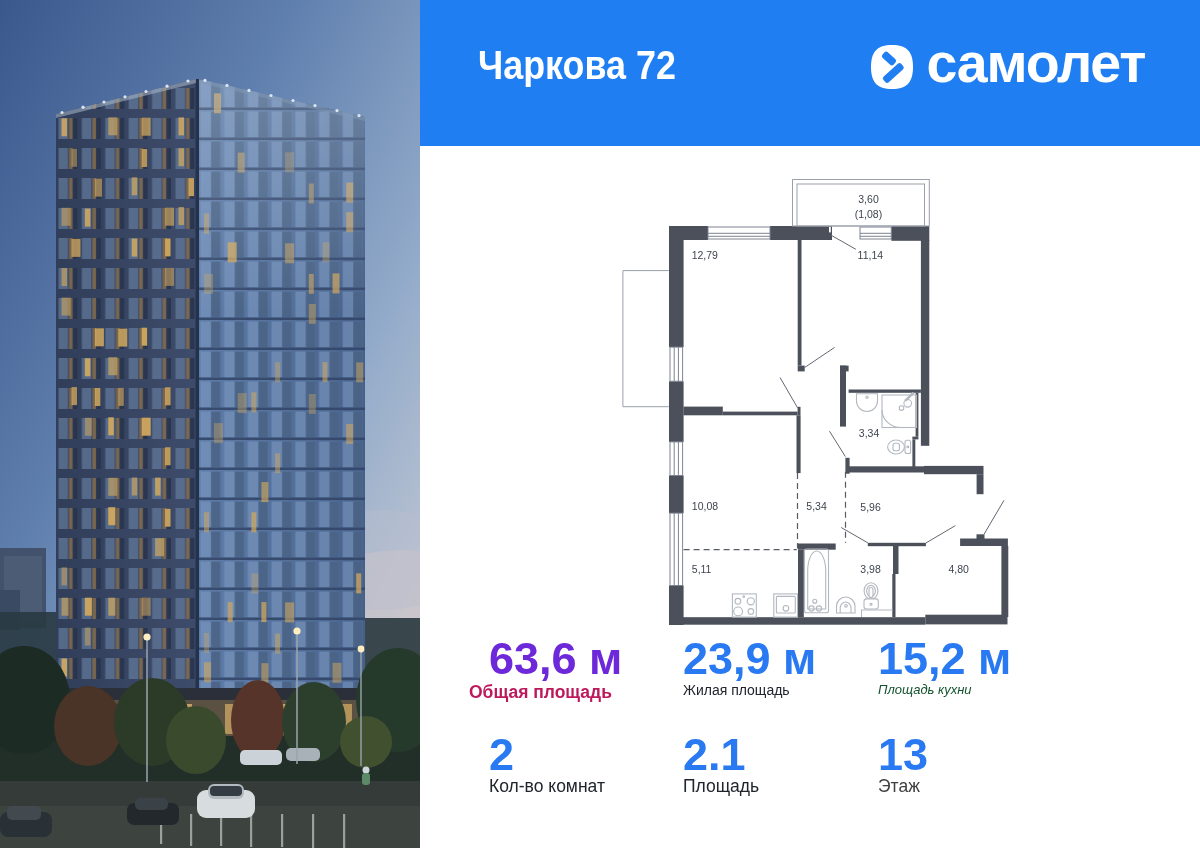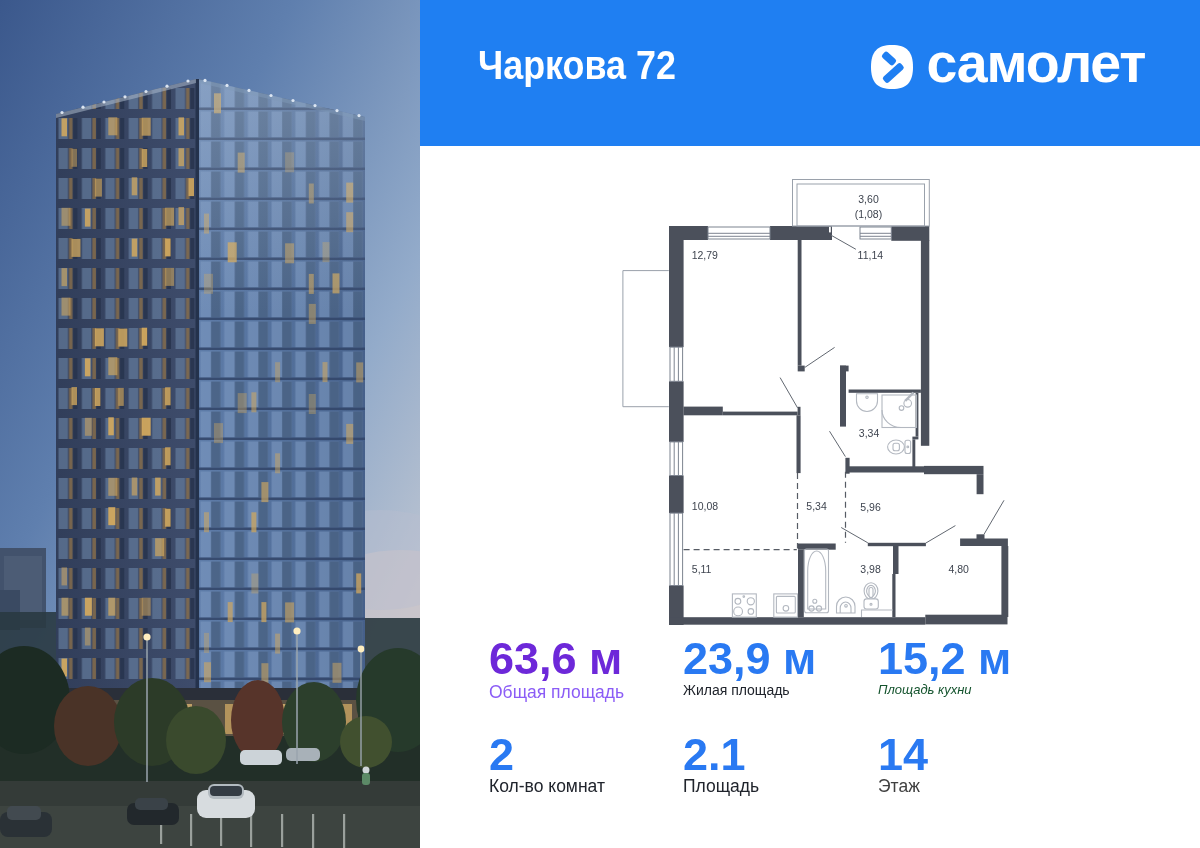--- a/index.html
+++ b/index.html
@@ -456,33 +456,33 @@
     <text x="691.8" y="573.2">5,11</text>
 
     <text x="860.3" y="572.6">3,98</text>
 
     <text x="948.4" y="572.6">4,80</text>
   </g>
 </svg>
 
 <div class="abs" style="left:489px;top:633px;color:#6d28d9;font-size:45px;font-weight:700;">63,6 м</div>
 
-<div class="abs" style="left:489px;top:682px;color:#8b5cf6;font-size:17.5px;">Общая площадь</div>
+<div class="abs" style="left:469px;top:682px;color:#be185d;font-size:17.5px;font-weight:bold;">Общая площадь</div>
 
 <div class="abs" style="left:683px;top:633px;color:#2979f2;font-size:45px;font-weight:700;">23,9 м</div>
 
 <div class="abs" style="left:683px;top:682px;color:#20242c;font-size:14px;">Жилая площадь</div>
 
 <div class="abs" style="left:878px;top:633px;color:#2979f2;font-size:45px;font-weight:700;">15,2 м</div>
 
 <div class="abs" style="left:878px;top:682px;color:#14532d;font-size:13px;font-style:italic;">Площадь кухни</div>
 
 <div class="abs" style="left:489px;top:729px;color:#2979f2;font-size:45px;font-weight:700;">2</div>
 
 <div class="abs" style="left:489px;top:776px;color:#20242c;font-size:17.5px;text-align:center;">Кол-во комнат</div>
 
 <div class="abs" style="left:683px;top:729px;color:#2979f2;font-size:45px;font-weight:700;">2.1</div>
 
 <div class="abs" style="left:683px;top:776px;color:#20242c;font-size:17.5px;">Площадь</div>
 
-<div class="abs" style="left:878px;top:729px;color:#2979f2;font-size:45px;font-weight:700;">14</div>
+<div class="abs" style="left:878px;top:729px;color:#2979f2;font-size:45px;font-weight:700;">13</div>
 
 <div class="abs" style="left:878px;top:776px;color:#404040;font-size:17.5px;">Этаж</div>
 
 </body></html>

